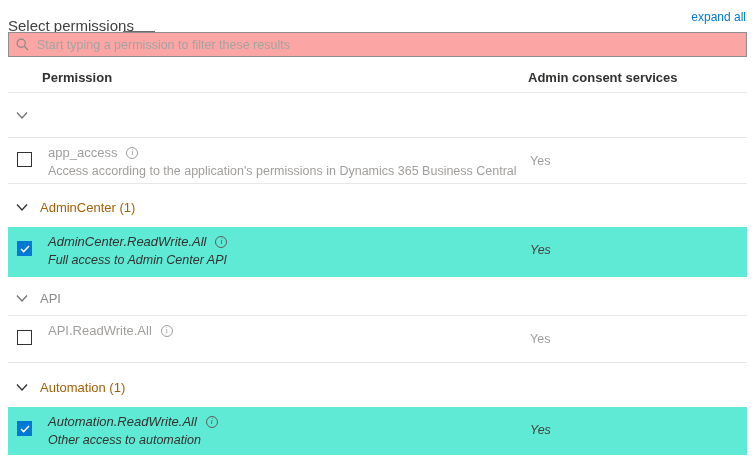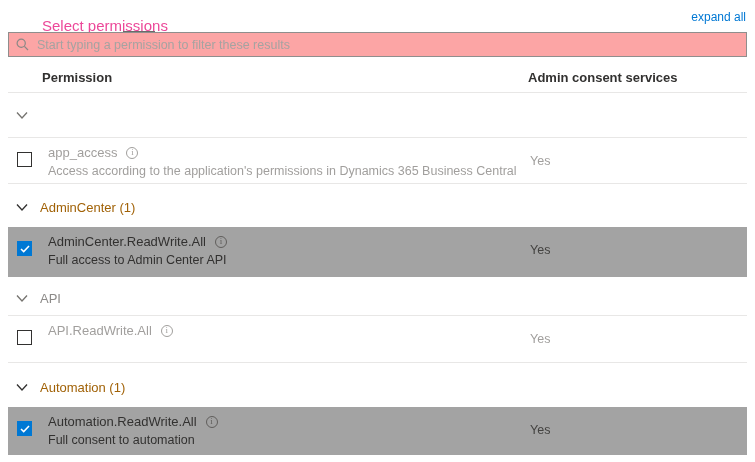--- a/index.html
+++ b/index.html
@@ -1,21 +1,21 @@
 <!DOCTYPE html>
 <html><head>
 <meta charset="utf-8">
 <style>
   html,body { margin:0; padding:0; background:#ffffff; }
   .page {
     position:relative; width:755px; height:462px; overflow:hidden;
     background:#ffffff; font-family:"Liberation Sans", sans-serif;
     -webkit-font-smoothing:antialiased;
   }
-  .title { position:absolute; left:8px; top:17px; font-size:15px; color:#ec4899;margin-left:34px; }
+  .title { position:absolute; left:8px; top:17px; font-size:15px; color:#404040; }
   .expand-all { position:absolute; right:9px; top:10px; font-size:12px; color:#0078d4; text-decoration:none; cursor:pointer;margin-left:45px; }
 
   
   .artifact { position:absolute; left:123px; top:31px; width:32px; height:2px; background:#6b6a69; }
 
   .search-box {
     position:absolute; left:8px; top:32px; width:737px; height:23px;
     border:1px solid #8f8e8d; background:#fca5a5; display:flex; align-items:center; box-sizing:content-box;
   }
   .search-icon { margin:0 0 0 7px; flex:0 0 auto; color:#8a8886; }
@@ -33,21 +33,21 @@
 
   .group { position:absolute; left:16px; height:16px; display:flex; align-items:center; cursor:pointer; }
   .group .chev { width:12px; height:9px; margin-right:12px; }
   .group-label { font-size:13px; }
   .group.gray .group-label { color:#8c8a88; font-weight:normal; }
   .group.gray .chev { color:#75736f; }
   .group.dark .group-label { color:#a16207; font-weight:normal; }
   .group.dark .chev { color:#323130; }
 
   .row { position:absolute; left:8px; width:739px; cursor:pointer; }
-  .row.selected { background:#a3a3a3; }
+  .row.selected { background:#5eead4;font-style:italic; }
 
   .checkbox {
     position:absolute; left:9px; top:14px; width:15px; height:15px;
     border:1px solid #323130; background:#fff; box-sizing:border-box;
     display:flex; align-items:center; justify-content:center; cursor:pointer;
   }
   .checkbox.checked { background:#0078d4; border-color:#0078d4; }
   .checkbox svg { display:block; }
 
   .name-line { position:absolute; left:40px; top:7px; font-size:13px; display:flex; align-items:center; }
@@ -156,17 +156,17 @@
   <div class="row selected" style="top:407px;height:48px">
     <span class="checkbox checked">
       <svg width="10" height="8" viewBox="0 0 10 8">
         <path d="M1 4 L3.7 6.6 L9 1" fill="none" stroke="#ffffff" stroke-width="1.5"></path>
       </svg>
     </span>
     <div class="name-line">
       <span>Automation.ReadWrite.All</span>
       <span class="info"></span>
     </div>
-    <div class="desc">Full consent to automation</div>
+    <div class="desc">Other access to automation</div>
     <div class="consent">Yes</div>
   </div>
 
 </div>
 
 </body></html>

